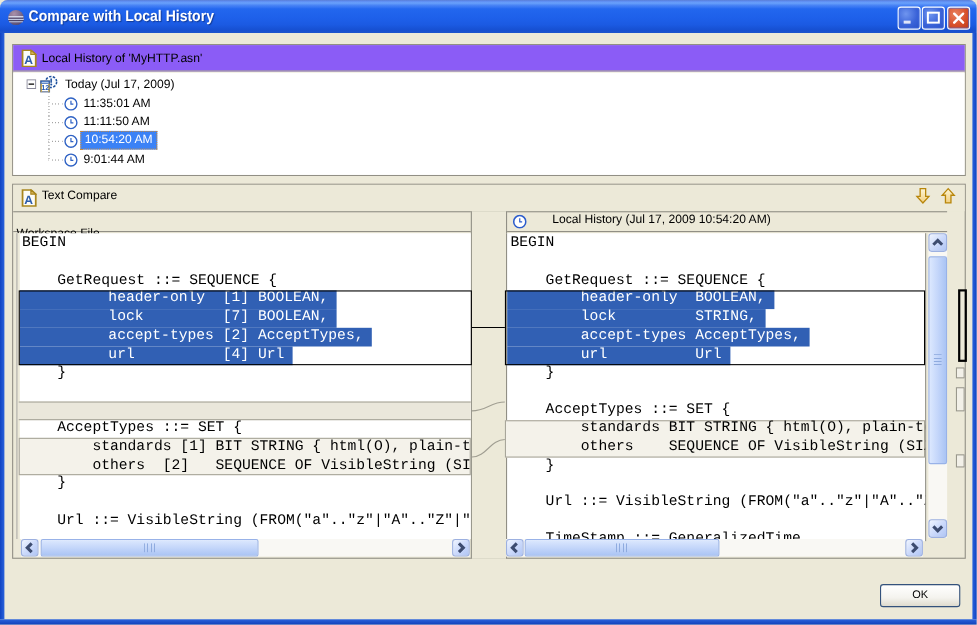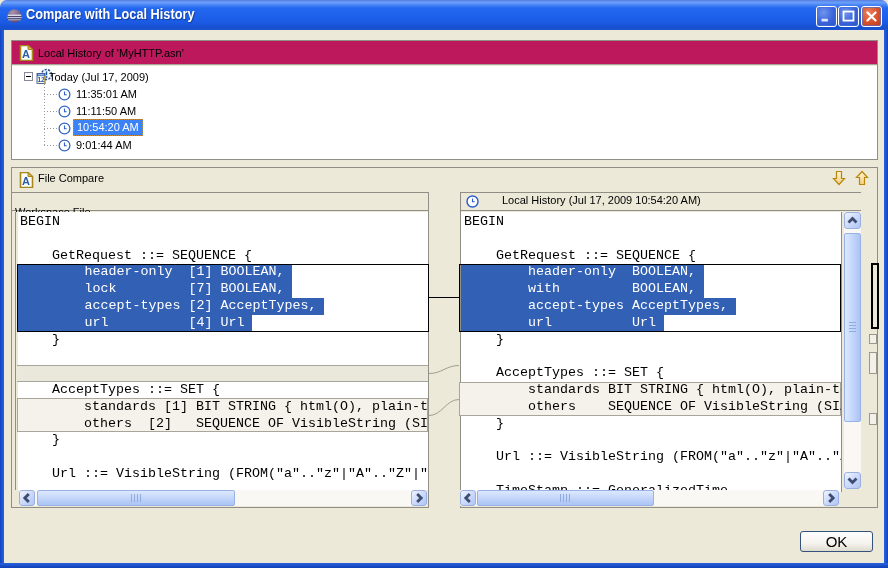--- a/index.html
+++ b/index.html
@@ -21,21 +21,21 @@
 #btn-close { background:radial-gradient(circle at 35% 30%,#e8825f 0%,#d8502a 55%,#bc3a17 100%); }
 .glyph { position:absolute; left:0; top:0; width:100%; height:100%; }
 
 #bl { left:0; top:30px; width:4px; height:533px; background:linear-gradient(90deg,#1043c2,#2a63dc); }
 #br { left:884px; top:30px; width:4px; height:533px; background:linear-gradient(90deg,#2a63dc,#1043c2); }
 #bb { left:0; top:563px; width:888px; height:5px; background:linear-gradient(180deg,#2a63dc,#0f3eb8); }
 
 
 .group { border:1px solid #918f85; }
 #g1 { left:11px; top:40px; width:867px; height:120px; }
-#g1h { left:12px; top:41px; width:865px; height:24px; background:#be185d; border-bottom:1px solid #a7a59a; }
+#g1h { left:12px; top:41px; width:865px; height:24px; background:#8b5cf6; border-bottom:1px solid #a7a59a; }
 #g1h .t { position:absolute; left:26px; top:6px; font-size:11px; color:#000; }
 #tree { left:12px; top:66px; width:865px; height:93px; background:#fff; }
 
 #g2 { left:11px; top:167px; width:867px; height:341px; }
 #g2h { left:12px; top:168px; width:865px; height:24px; background:#ece9d8; }
 #g2h .t { position:absolute; left:26px; top:4px; font-size:11px; color:#000; }
 #phdr { left:12px; top:192px; width:849px; height:19px; background:#ece9d8; border-top:1px solid #918f85; border-bottom:1px solid #918f85; }
 #phdrL { left:15px; top:206px; font-size:11px; }
 #phdrR { left:483px; top:194px; font-size:11px;padding-left:19px; }
 
@@ -43,21 +43,21 @@
 #lpane { left:15px; top:212px; width:413px; height:278px; background:#fff; border-left:1px solid #918f85; }
 #lgutter { left:16px; top:212px; width:2px; height:278px; background:#ece9d8; }
 #rpane { left:460px; top:212px; width:382px; height:280px; background:#fff; border-left:1px solid #918f85; border-right:1px solid #918f85; }
 #midline { left:428px; top:192px; width:33px; height:316px; background:#ece9d8;
   border-left:1px solid #918f85; border-right:1px solid #918f85; }
 
 pre { font-family:"Liberation Mono", monospace; font-size:13.33px; line-height:16.8px; color:#000; }
 #lcode { left:17.5px; top:214px; width:410.5px; height:275px; overflow:hidden; padding-left:2.5px; }
 #rcode { left:461px; top:214px; width:380px; height:278px; overflow:hidden; padding-left:3px; }
 .hl { background:#3160b4; color:#fff; display:inline-block; }
-#lcode .hl { margin-left:-2.5px; padding-left:3px; }
+#lcode .hl { margin-left:-2.5px; padding-left:17px; }
 #rcode .hl { margin-left:-3px; padding-left:3px; }
 
 
 .dbox { border:1px solid #000; }
 #dl1 { left:17px; top:264px; width:412px; height:68px; }
 #dr1 { left:459px; top:264px; width:382px; height:68px; }
 .gband { background:#eae7db; border-top:1px solid #a8a69a; border-bottom:1px solid #a8a69a; }
 #bandL { left:17px; top:365px; width:411px; height:17px; }
 .gbox { background:#f4f2ea; border:1px solid #a8a69a; }
 #gl2 { left:17px; top:398px; width:411px; height:34px; }
@@ -70,21 +70,21 @@
 .thumbH { background:linear-gradient(180deg,#dce8fe 0%,#c4d6fa 50%,#aac4f4 100%);
   border:1px solid #98b2e8; border-radius:2px; }
 .thumbV { background:linear-gradient(90deg,#dce8fe 0%,#c4d6fa 50%,#aac4f4 100%);
   border:1px solid #98b2e8; border-radius:2px; }
 .ridgeH { background:repeating-linear-gradient(90deg,#8fabdf 0 1px,transparent 1px 3px); }
 .ridgeV { background:repeating-linear-gradient(180deg,#8fabdf 0 1px,transparent 1px 3px); }
 
 
 #ok { left:800px; top:531px; width:73px; height:21px; border:1px solid #33527c; border-radius:3px;
   background:linear-gradient(180deg,#ffffff 0%,#f4f3ee 60%,#dedbce 100%);
-  font-size:15px; text-align:center; line-height:19px; color:#000; }
+  font-size:10px; text-align:center; line-height:19px; color:#000; }
 
 
 .trow { position:absolute; font-size:11px; color:#000; white-space:nowrap; }
 .sel { background:#3b82f6; color:#fff; border:1px dotted #c88a3c; }
 .dotv { position:absolute; width:1px; background:repeating-linear-gradient(180deg,#9a9a9a 0 1px,transparent 1px 3px); }
 .doth { position:absolute; height:1px; background:repeating-linear-gradient(90deg,#9a9a9a 0 1px,transparent 1px 3px); }
 </style>
 </head>
 <body>
 
@@ -150,21 +150,21 @@
   <circle cx="10.5" cy="6.5" r="5" fill="#f6faff" stroke="#1c4f9c" stroke-width="1.4" stroke-dasharray="2.2 1.3"></circle>
   <line x1="10.5" y1="3.4" x2="10.5" y2="7.2" stroke="#1c4f9c" stroke-width="1.4"></line>
   <circle cx="10.6" cy="8.9" r="0.9" fill="#1c4f9c"></circle>
   <rect x="1" y="5.5" width="8" height="10" fill="#fff" stroke="#56688a" stroke-width="1"></rect>
   <rect x="1" y="5.5" width="8" height="2.6" fill="#2458b0"></rect>
   <rect x="1.8" y="6.3" width="6.4" height="1" fill="#cfe0f4"></rect>
   <rect x="1" y="8.1" width="1.2" height="7.4" fill="#c8a84c"></rect>
   <rect x="7.8" y="8.1" width="1.2" height="7.4" fill="#c8a84c"></rect>
   <text x="5.1" y="14" font-family="Liberation Sans" font-size="6.5" font-weight="bold" fill="#2458b0" text-anchor="middle">12</text>
 </svg>
-<div class="trow" style="left:49px;top:71px">Today (Jul 17, 2009)</div>
+<div class="trow" style="left:59px;top:71px">Today (Jul 17, 2009)</div>
 <div class="trow" style="left:76px;top:88px">11:35:01 AM</div>
 <div class="trow" style="left:76px;top:105px">11:11:50 AM</div>
 <div class="trow sel" style="left:73px;top:119px;width:70px;height:17px;padding:0 0 0 3px;line-height:15px">10:54:20 AM</div>
 <div class="trow" style="left:76px;top:139px">9:01:44 AM</div>
 <svg class="abs" style="left:58px;top:88px" width="13" height="13" viewBox="0 0 13 13">
   <circle cx="6.5" cy="6.5" r="5.4" fill="#fff" stroke="#2f62c4" stroke-width="1.25"></circle>
   <path d="M6.5 3.5 v3.2 h2.2" fill="none" stroke="#2f62c4" stroke-width="1.1"></path>
 </svg>
 <svg class="abs" style="left:58px;top:105px" width="13" height="13" viewBox="0 0 13 13">
   <circle cx="6.5" cy="6.5" r="5.4" fill="#fff" stroke="#2f62c4" stroke-width="1.25"></circle>
@@ -174,21 +174,21 @@
   <circle cx="6.5" cy="6.5" r="5.4" fill="#fff" stroke="#2f62c4" stroke-width="1.25"></circle>
   <path d="M6.5 3.5 v3.2 h2.2" fill="none" stroke="#2f62c4" stroke-width="1.1"></path>
 </svg>
 <svg class="abs" style="left:58px;top:139px" width="13" height="13" viewBox="0 0 13 13">
   <circle cx="6.5" cy="6.5" r="5.4" fill="#fff" stroke="#2f62c4" stroke-width="1.25"></circle>
   <path d="M6.5 3.5 v3.2 h2.2" fill="none" stroke="#2f62c4" stroke-width="1.1"></path>
 </svg>
 
 <div id="g2" class="abs group"></div>
 <div id="g2h" class="abs">
-    <span class="t">File Compare</span>
+    <span class="t">Text Compare</span>
   </div>
 <svg class="abs" style="left:19px;top:172px" width="16" height="16" viewBox="0 0 16 16">
   <path d="M1.5 0.5 h7.5 l4.5 4 v11 h-12 z" fill="#fcfcf8" stroke="#a8861e" stroke-width="1.6"></path>
   <path d="M9 0.5 l4.5 4 h-4.5 z" fill="#d9b458" stroke="#a8861e"></path>
   <text x="7" y="13" font-family="Liberation Sans" font-size="11" font-weight="bold" fill="#2b5caa" text-anchor="middle">A</text>
 </svg>
 
 <svg class="abs" style="left:832px;top:170px" width="14" height="16" viewBox="0 0 14 16">
   <defs>
       <linearGradient id="gd" x1="0" y1="0" x2="0" y2="1">
@@ -233,21 +233,21 @@
         standards [1] BIT STRING { html(O), plain-text(1), gif(2) }
         others  [2]   SEQUENCE OF VisibleString (SIZE(1..4))
     }
 
     Url ::= VisibleString (FROM("a".."z"|"A".."Z"|"0".."9"))</pre>
 
 <pre id="rcode" class="abs">BEGIN
 
     GetRequest ::= SEQUENCE {
 <span class="hl">        header-only  BOOLEAN, </span>
-<span class="hl">        with         BOOLEAN, </span>
+<span class="hl">        lock         STRING, </span>
 <span class="hl">        accept-types AcceptTypes, </span>
 <span class="hl">        url          Url </span>
     }
 
     AcceptTypes ::= SET {
         standards BIT STRING { html(O), plain-text(1), gif(2) }
         others    SEQUENCE OF VisibleString (SIZE(1..4))
     }
 
     Url ::= VisibleString (FROM("a".."z"|"A".."Z"|"0".."9"))

